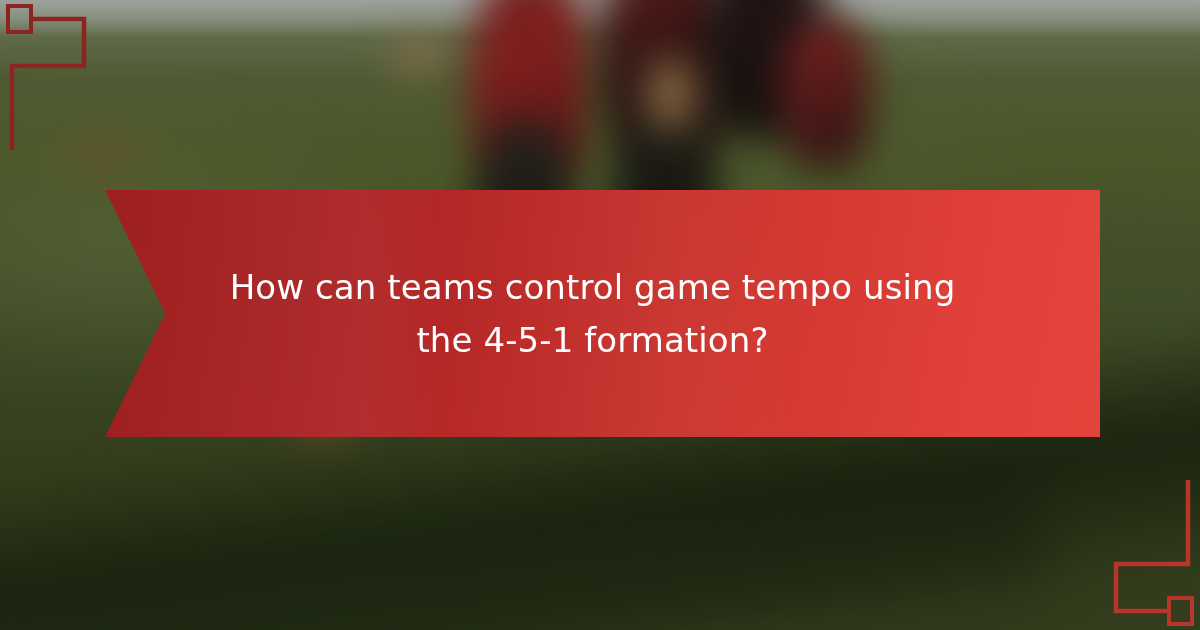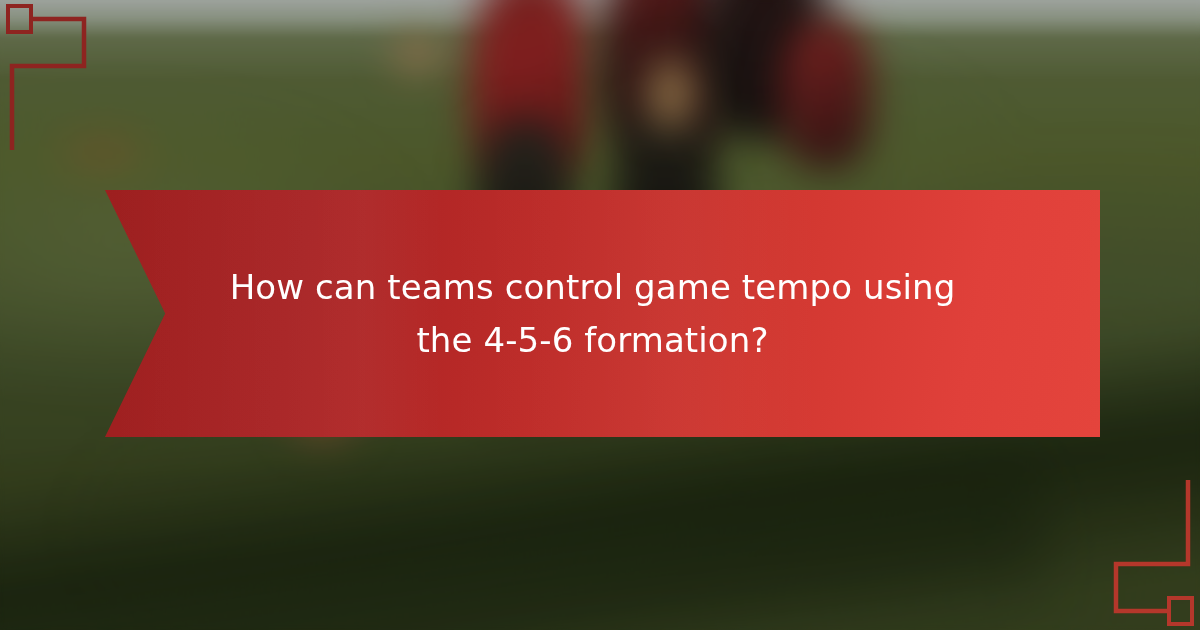--- a/index.html
+++ b/index.html
@@ -242,17 +242,17 @@
 
     <path d="M29 103 V186" fill="none" stroke="url(#fadeDown2)" stroke-width="3.5"></path>
   </svg>
 
   <div class="banner-wrap">
     <div class="banner"></div>
     <div class="banner-sheen"></div>
 
     <div class="banner-text">
       <span class="line">How can teams control game tempo using</span>
-      <span class="line">the 4-5-6 formation?</span>
+      <span class="line">the 4-5-1 formation?</span>
     </div>
   </div>
 
 </div>
 
 </body></html>

